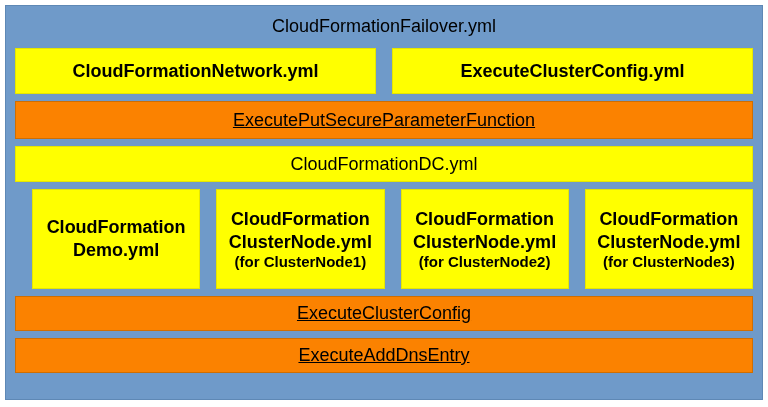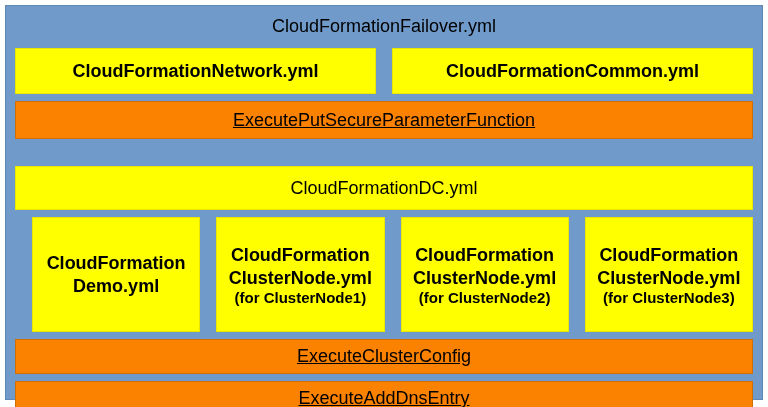--- a/index.html
+++ b/index.html
@@ -29,21 +29,21 @@
   .panel-title {
     height: 30px;
     flex: none;
     display: flex;
     align-items: center;
     justify-content: center;
     font-size: 18px;
   }
   .row { display: flex; flex: none; font-weight: bold; }
   .row-pair { gap: 16px; height: 46px; }
-  .row-quad { gap: 16px; height: 115px; margin-left: 17px; }
+  .row-quad { gap: 16px; height: 100px; margin-left: 17px; }
   .box {
     display: flex;
     flex-direction: column;
     align-items: center;
     justify-content: center;
     text-align: center;
     font-size: 18px;
     line-height: 23px;
     padding: 2px 8px;
   }
@@ -51,35 +51,35 @@
     background: var(--yellow-fill, #ffff00);
     border: 1px solid var(--yellow-border, #e6e600);
   }
   .orange {
     background: var(--orange-fill, #fb8200);
     border: 1px solid var(--orange-border, #d06e00);
     text-decoration: underline;
   }
   .row-pair .box, .row-quad .box { flex: 1 1 0; }
   .h38 { height: 38px; flex: none; }
-  .h44 { height: 44px; flex: none; margin-top: 20px; }
+  .h44 { height: 36px; flex: none; }
   .h35 { height: 35px; flex: none; }
   .box-main { width: 100%; }
   .box-note { font-size: 15px; line-height: 16px; }
 </style>
 </head>
 <body>
 
 <div class="panel">
 
   <div class="panel-title">CloudFormationFailover.yml</div>
 
   <div class="row row-pair">
     <div class="box yellow">CloudFormationNetwork.yml</div>
-    <div class="box yellow">CloudFormationCommon.yml</div>
+    <div class="box yellow">ExecuteClusterConfig.yml</div>
   </div>
 
   <div class="box orange h38">ExecutePutSecureParameterFunction</div>
 
   <div class="box yellow h44">CloudFormationDC.yml</div>
 
   <div class="row row-quad">
     <div class="box yellow">
       <div class="box-main">CloudFormation Demo.yml</div>
     </div>

